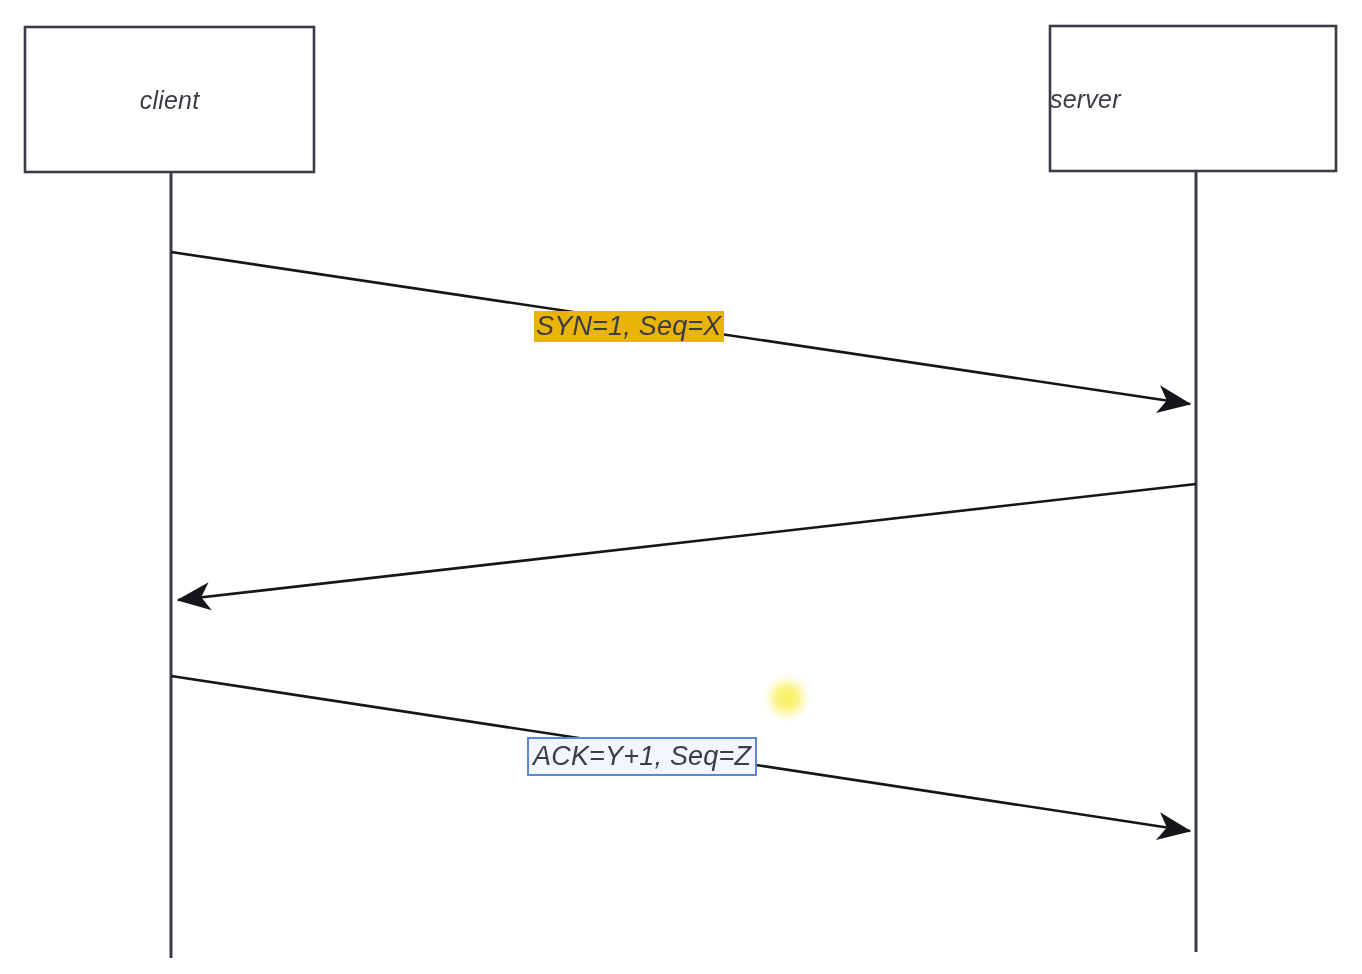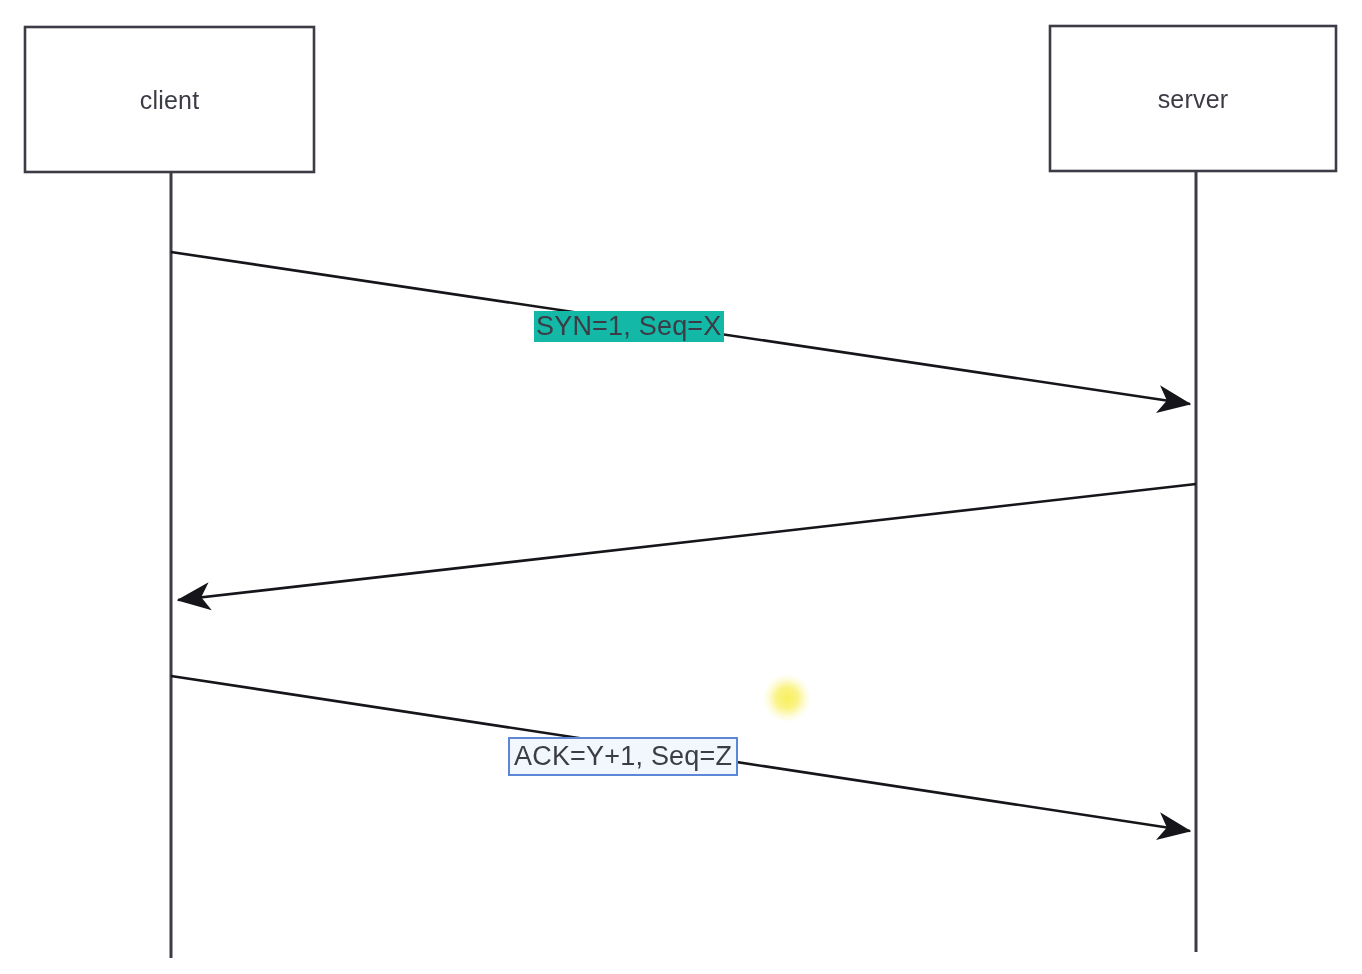--- a/index.html
+++ b/index.html
@@ -9,20 +9,21 @@
   }
   body {
     font-family: "Liberation Sans", sans-serif;
   }
   #canvas {
     position: relative;
     width: 1362px;
     height: 974px;
     background: #ffffff;
     overflow: hidden;
+    font-style: italic;
   }
   #diagram-svg {
     position: absolute;
     left: 0;
     top: 0;
     width: 1362px;
     height: 974px;
   }
   .node-label {
     position: absolute;
@@ -32,21 +33,21 @@
     white-space: nowrap;
     letter-spacing: 0.2px;
   }
   .msg-label {
     position: absolute;
     font-size: 27px;
     color: #3c3c46;
     font-family: "Liberation Sans", sans-serif;
     white-space: nowrap;
     letter-spacing: 0.2px;
-    background: #14b8a6;
+    background: #eab308;
     padding: 0 2px;
   }
   .msg-label.selected {
     border: 2px solid #5b87d6;
     background: #f2f6fd;
     padding: 2px 4px;
   }
   .glow-dot {
     position: absolute;
     width: 46px;
@@ -83,22 +84,22 @@
 
     <line x1="171" y1="252" x2="1190" y2="404" stroke="#15151a" stroke-width="2.6" marker-end="url(#arrow-end)"></line>
 
     <line x1="1196" y1="484" x2="178" y2="600" stroke="#15151a" stroke-width="2.6" marker-end="url(#arrow-end)"></line>
 
     <line x1="171" y1="676" x2="1190" y2="831" stroke="#15151a" stroke-width="2.6" marker-end="url(#arrow-end)"></line>
   </svg>
 
   <div class="node-label" style="left:25px; top:86px; width:289px; text-align:center;">client</div>
 
-  <div class="node-label" style="left:1050px; top:85px; width:286px; text-align:center;">server</div>
+  <div class="node-label" style="left:1050px; top:85px; width:286px; text-align:left;">server</div>
 
   <div class="msg-label" style="left:534px; top:311px;">SYN=1, Seq=X</div>
 
 
-  <div class="msg-label selected" style="left:508px; top:737px;">ACK=Y+1, Seq=Z</div>
+  <div class="msg-label selected" style="left:527px; top:737px;">ACK=Y+1, Seq=Z</div>
 
   <div class="glow-dot" style="left:764px; top:675px;"></div>
 
 </div>
 
 </body></html>

